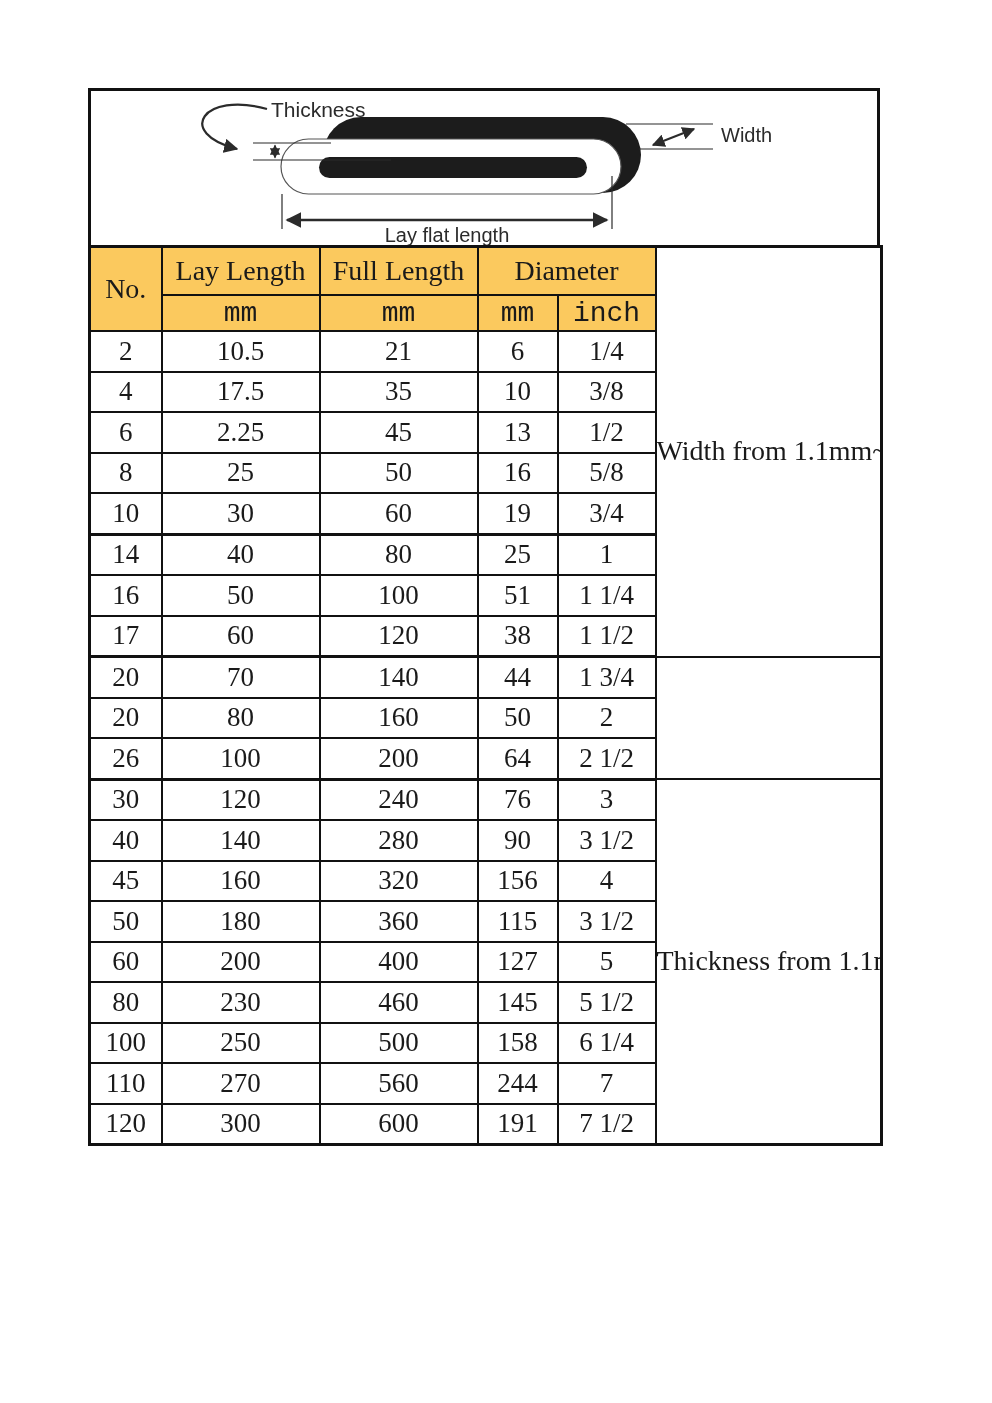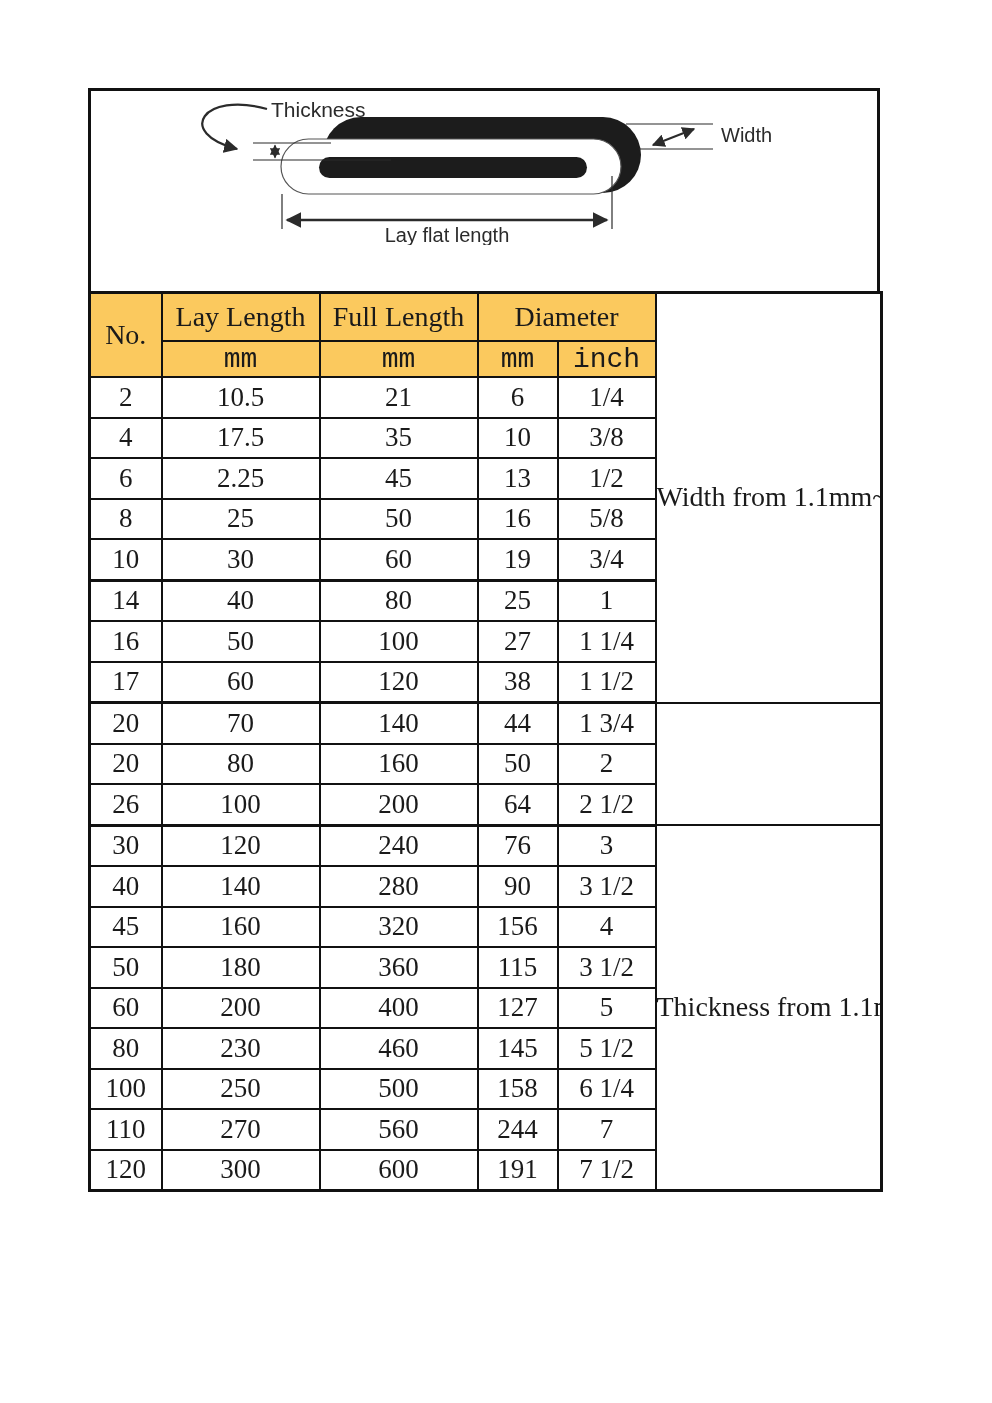--- a/index.html
+++ b/index.html
@@ -2,21 +2,21 @@
 <html style="--hdr-bg: #fbc95e;"><head>
 <meta charset="utf-8">
 <style>
   html,body{
     margin:0;padding:0;background:#ffffff;
     width:992px;height:1403px;position:relative;
     font-family:"Liberation Serif",serif;color:#111;
   }
   .sheet{position:absolute;left:88px;top:88px;width:792px;}
   .diagram{
-    box-sizing:border-box;width:792px;height:203px;
+    box-sizing:border-box;width:792px;height:157px;
     border:3px solid #111;border-bottom:none;background:#fff;
   }
   .diagram svg{display:block;}
   .diag-text{font-family:"Liberation Sans",sans-serif;fill:#2b2b2b;}
   table.size-table{
     border-collapse:collapse;table-layout:fixed;width:792px;
     border:3px solid #111;
   }
   table.size-table th, table.size-table td{
     border:2px solid #111;padding:0;margin:0;
@@ -134,21 +134,21 @@
           <td>14</td>
           <td>40</td>
           <td>80</td>
           <td>25</td>
           <td class="inch-left">1</td>
         </tr>
         <tr>
           <td>16</td>
           <td>50</td>
           <td>100</td>
-          <td>27</td>
+          <td>51</td>
           <td class="inch-left">1 1/4</td>
         </tr>
         <tr class="group-end">
           <td>17</td>
           <td>60</td>
           <td>120</td>
           <td>38</td>
           <td class="inch-left">1 1/2</td>
         </tr>
         <tr>

